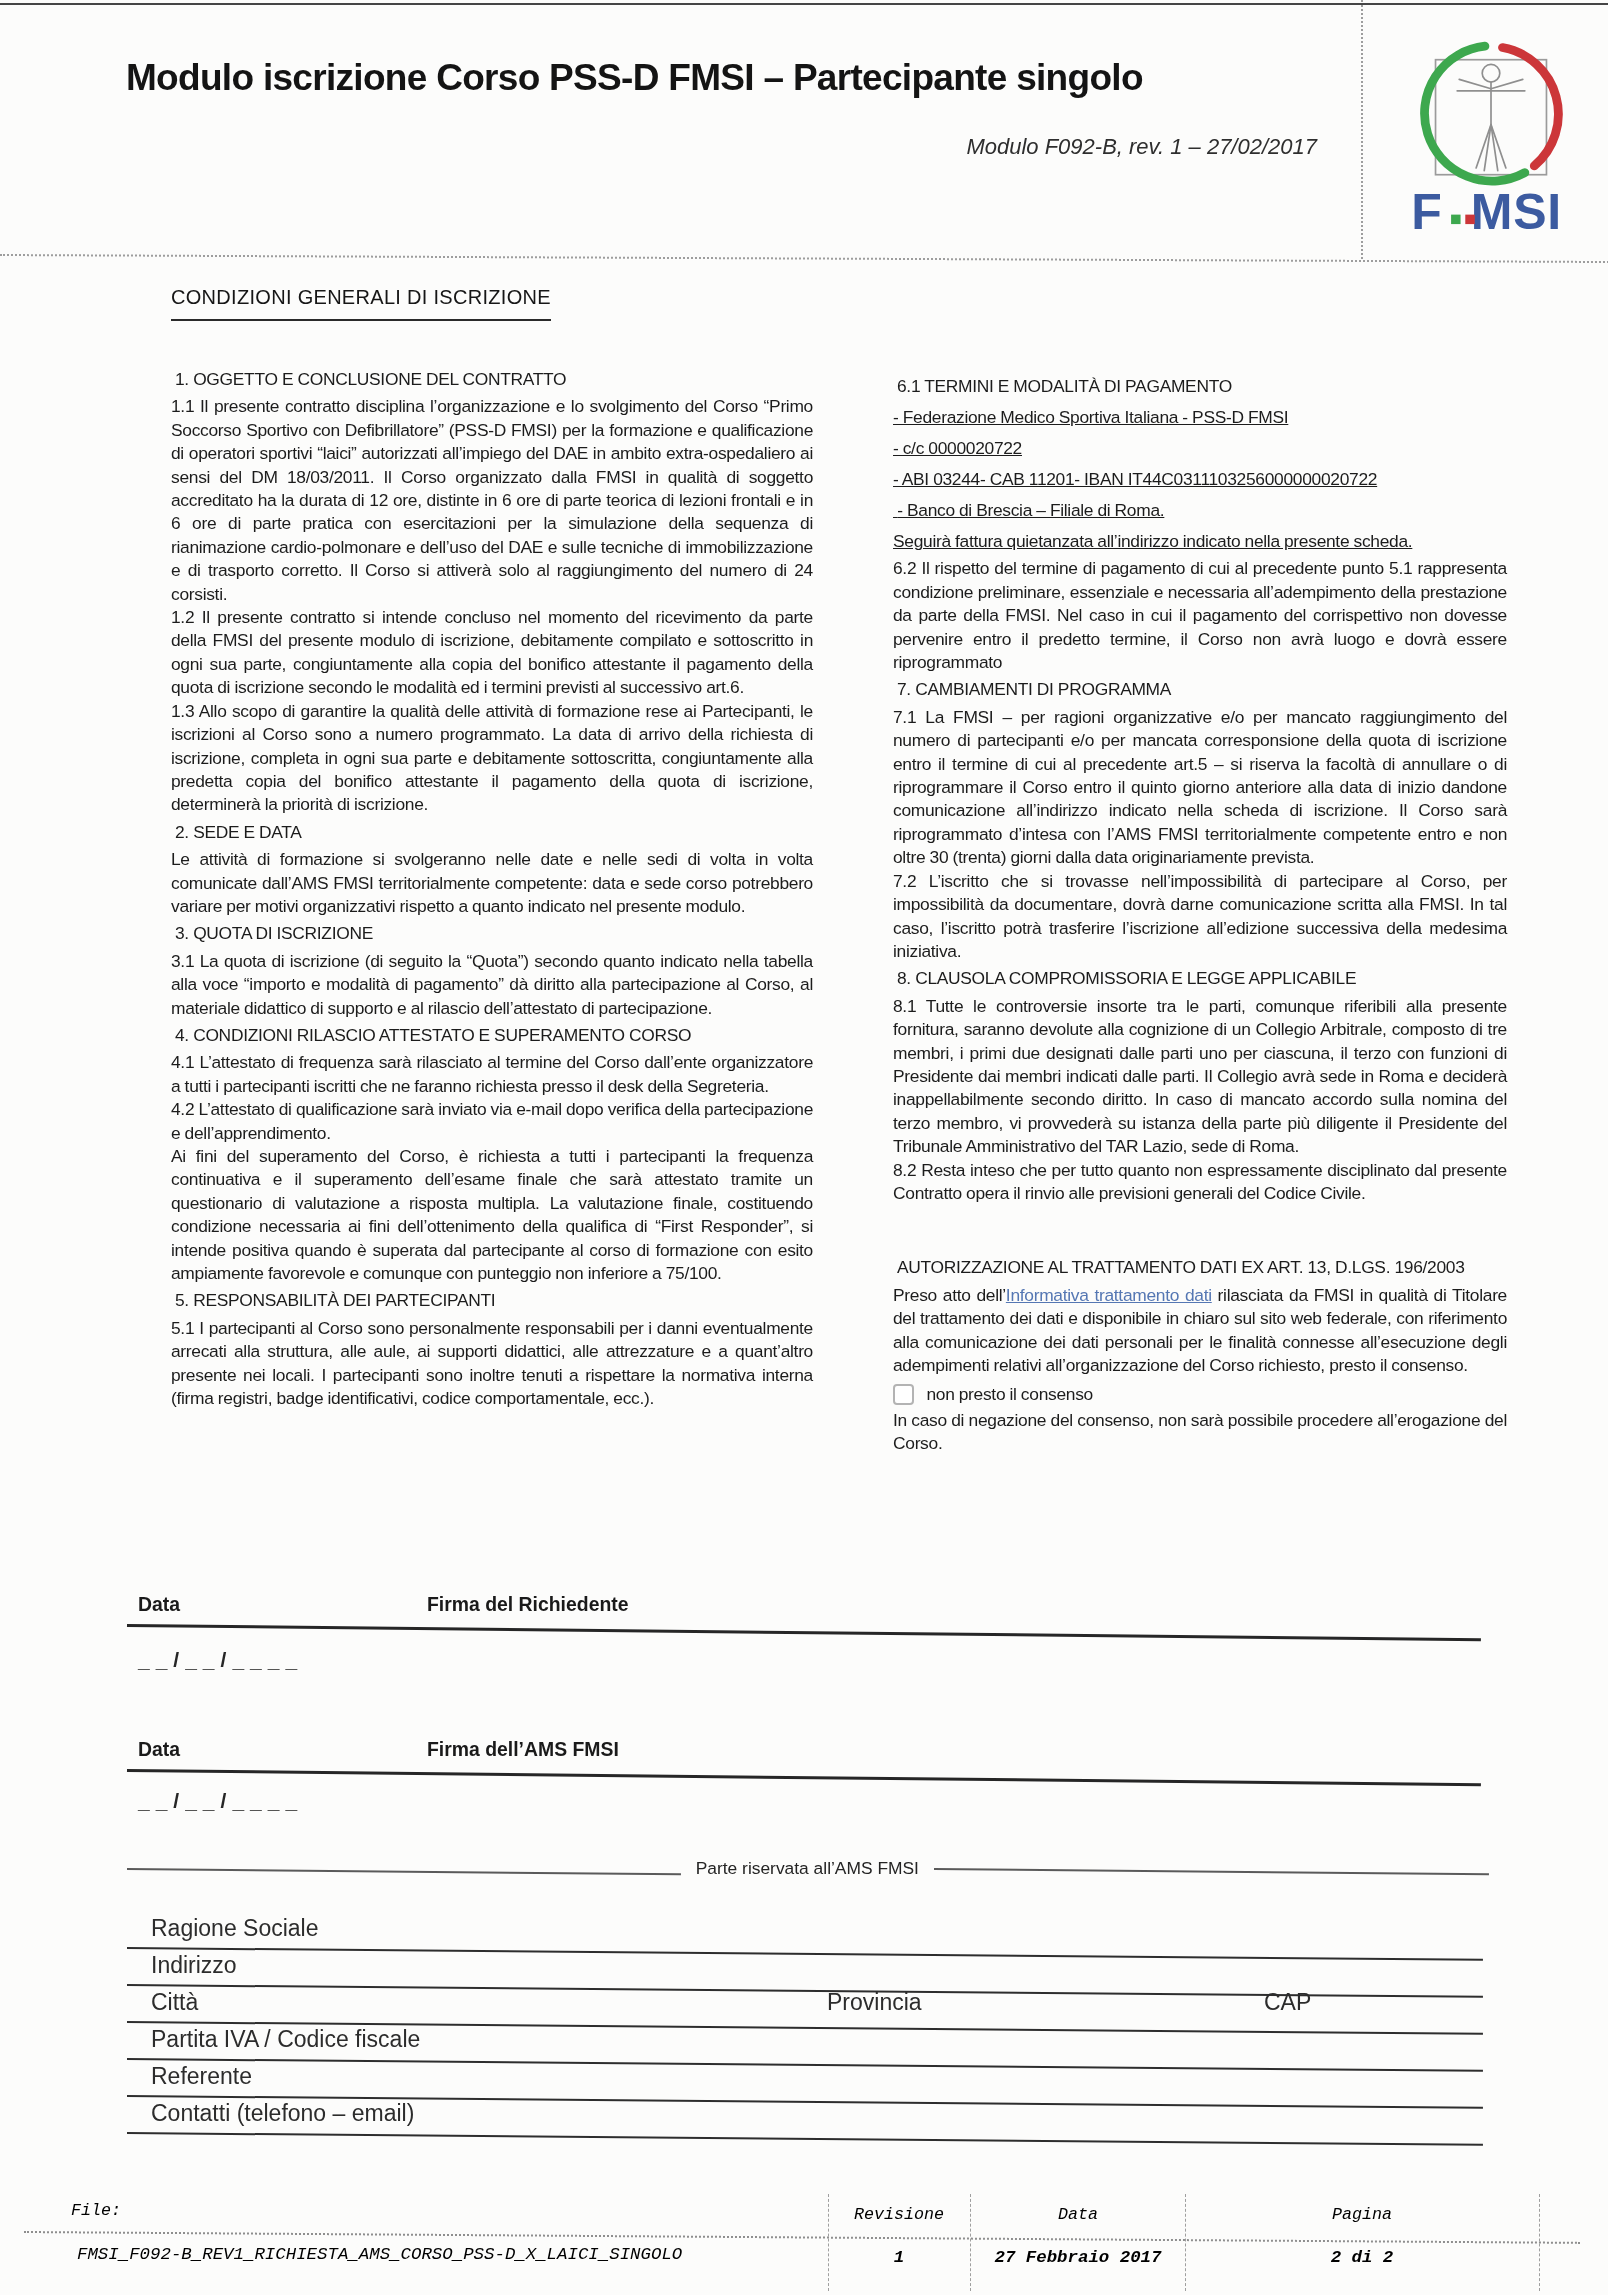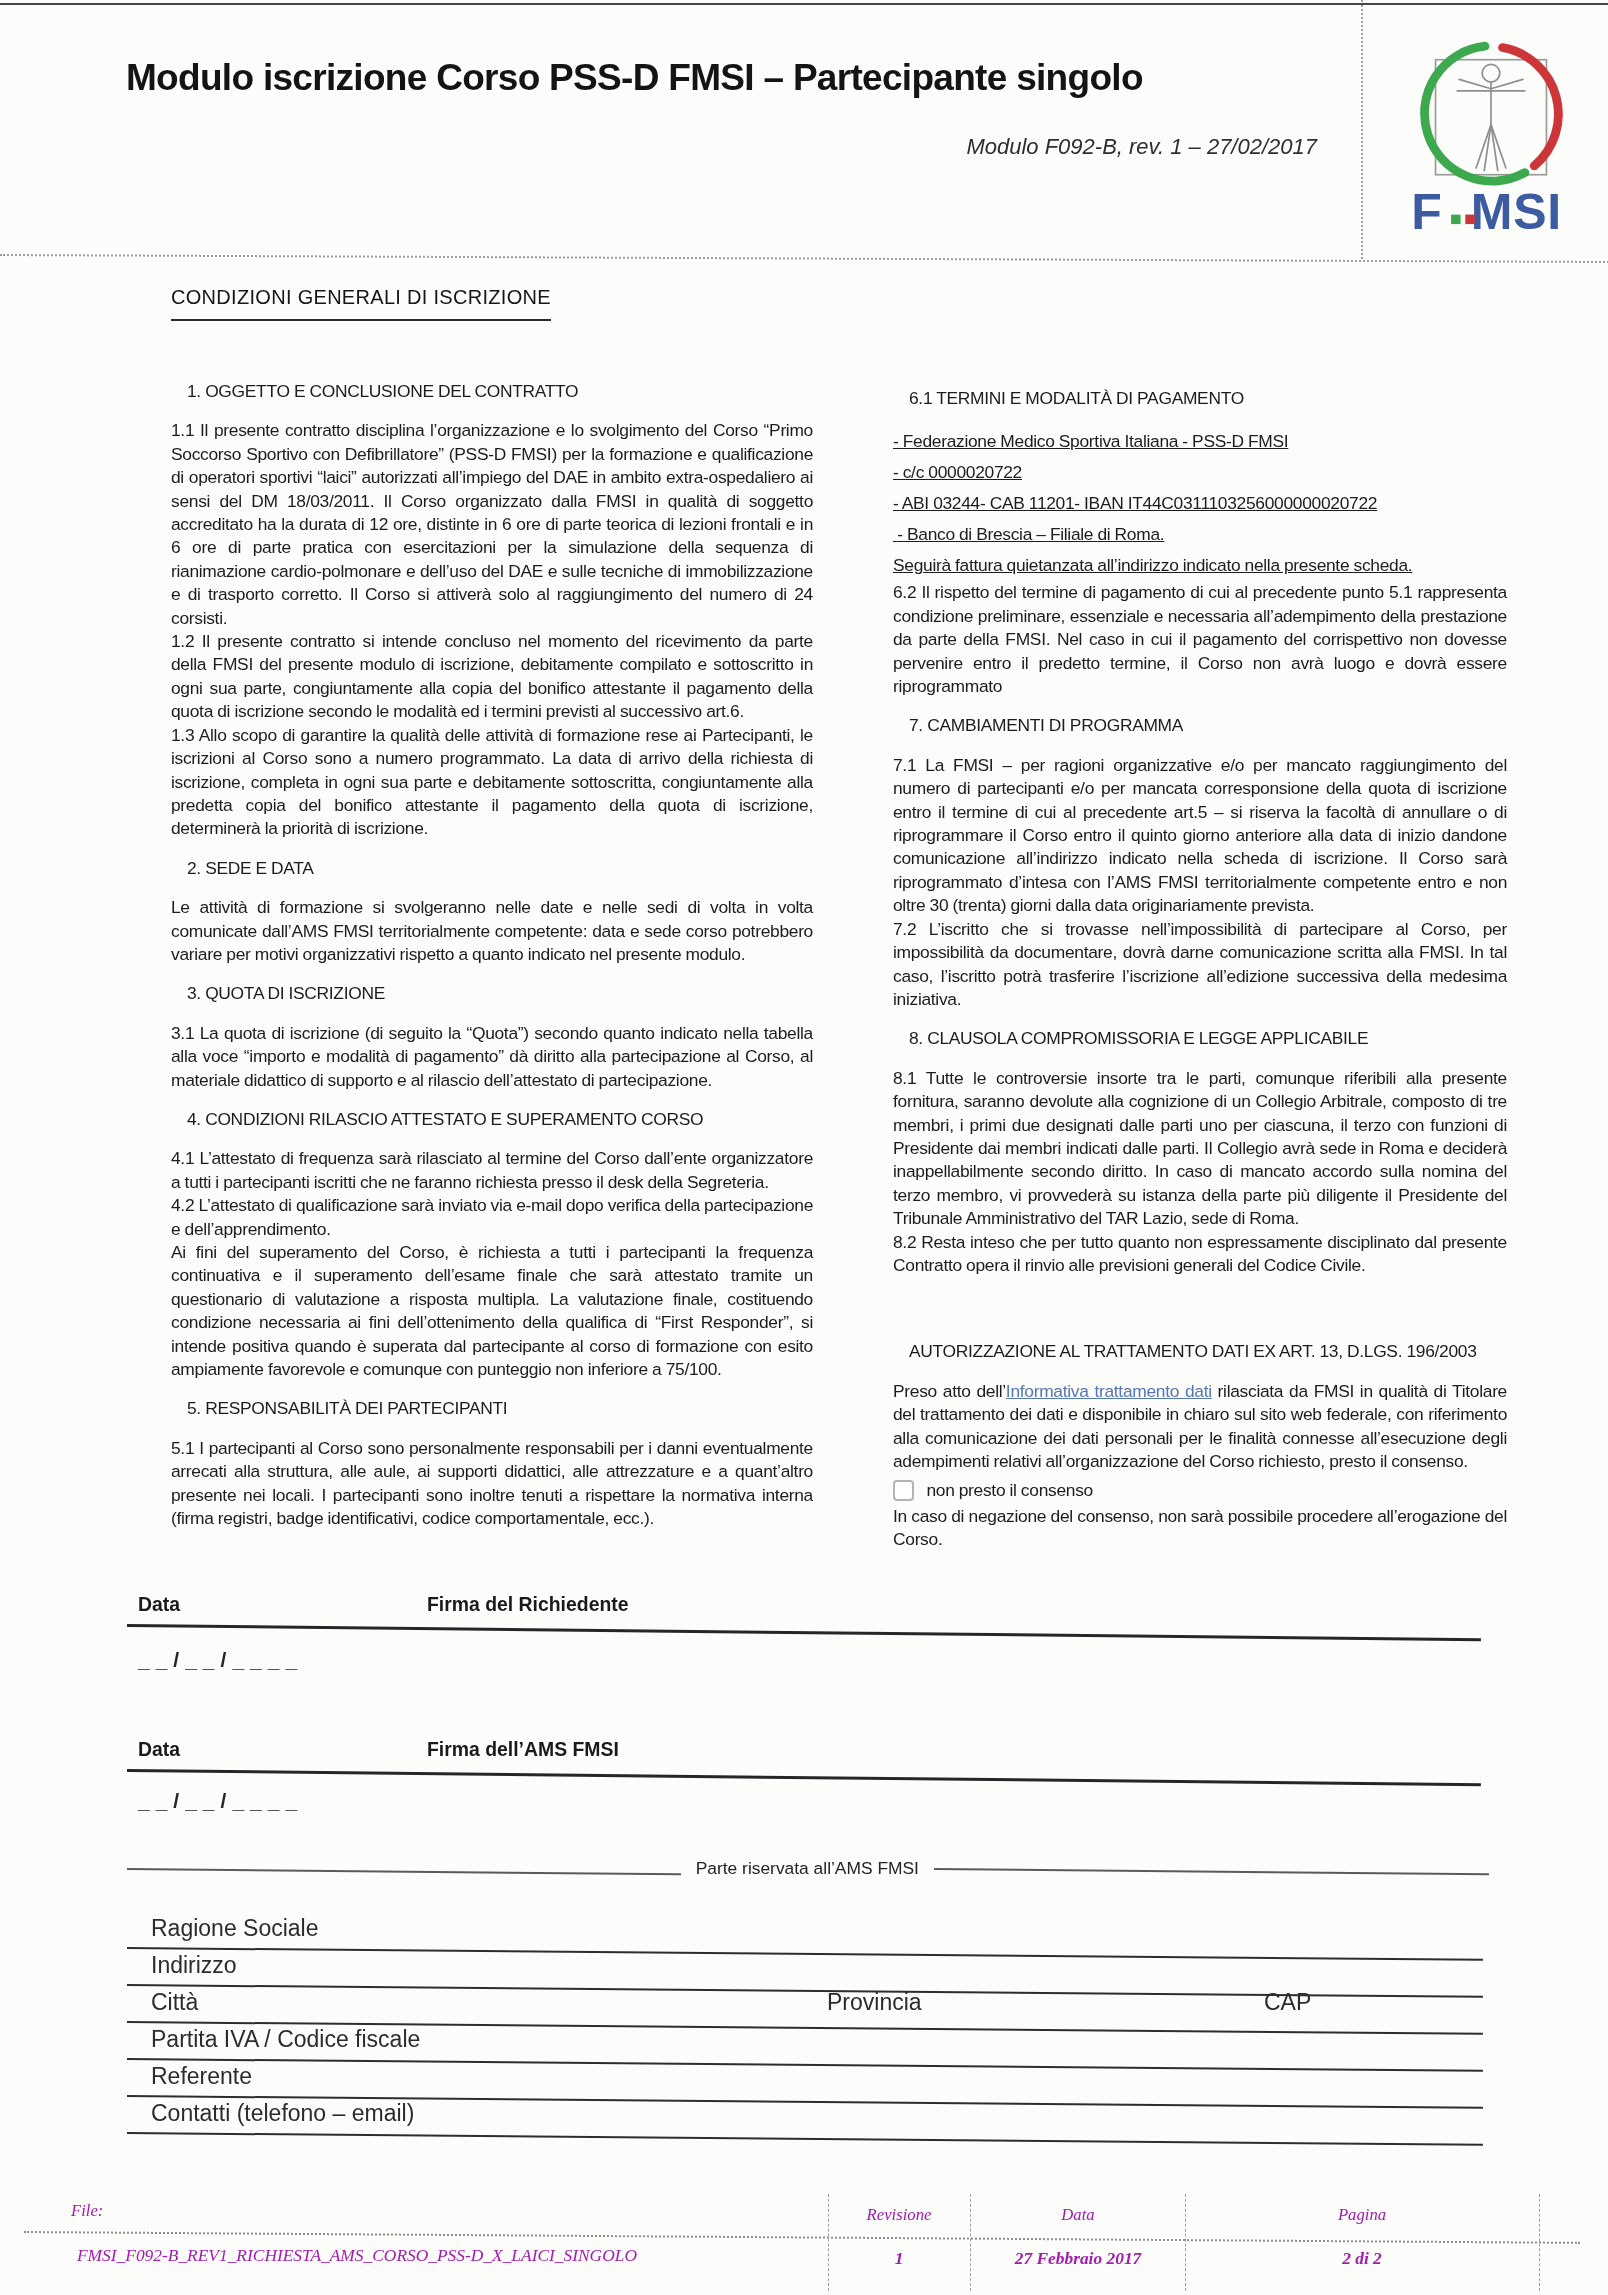--- a/index.html
+++ b/index.html
@@ -15,21 +15,21 @@
   .header-hline{position:absolute;left:0;top:254px;width:1609px;border-top:2px dotted #9d9d9d;transform:rotate(0.25deg);transform-origin:left top;}
   .logo{position:absolute;left:1381px;top:10.7px;width:220px;height:230px;}
   
   .cond-heading{
     position:absolute;left:171px;top:286px;font-size:20px;letter-spacing:0.3px;color:#161616;
     border-bottom:2.7px solid #2a2a2a;padding-bottom:10px;
   }
   .col{position:absolute;font-size:17.4px;line-height:23.4px;letter-spacing:-0.3px;word-spacing:-0.3px;}
   .col-left{left:171px;top:364px;width:642px;}
   .col-right{left:893px;top:371px;width:614px;}
-  .sec-h{margin:16px;line-height:23.4px;}
+  .sec-h{margin:4px;line-height:23.4px;}
   .para{margin:0;text-align:justify;}
   .bank-line{margin:0;line-height:31px;white-space:pre-wrap;text-decoration:underline;}
   .gap{height:47px;}
   .doc-link{color:#5577b3;text-decoration:underline;cursor:pointer;}
   .checkbox-row{display:flex;align-items:center;gap:12px;margin:5.3px 0 2.7px 0;}
   .checkbox{display:inline-block;width:17.4px;height:17.4px;border:2px solid #b3b3b3;border-radius:4px;background:#fff;flex:0 0 auto;}
   
   .sig-label{position:absolute;font-size:19.4px;font-weight:bold;color:#1a1a1a;}
   .sig-line{position:absolute;left:127px;width:1354px;border-top:3.3px solid #262626;transform:rotate(0.6deg);transform-origin:left top;}
   .sig-ph{position:absolute;left:138px;font-size:21px;font-weight:bold;letter-spacing:6px;color:#262626;}
@@ -38,21 +38,21 @@
   .reserved-line{border-top:2px solid #5a5a5a;height:0;transform:rotate(0.55deg);transform-origin:left top;}
   .rl-left{width:554px;}
   .rl-right{flex:1;}
   .reserved-title{font-size:17.4px;color:#242424;white-space:nowrap;}
   .fields{position:absolute;left:127px;top:1912px;width:1356px;}
   .field-row{position:relative;height:37px;}
   .field-row .fl{position:absolute;bottom:6.7px;font-size:23px;color:#2c2c2c;}
   .field-row .fl1{left:24px;} .field-row .fl2{left:700px;} .field-row .fl3{left:1137px;}
   .field-underline{position:absolute;left:0;right:0;bottom:0;border-top:2.7px solid #2d2d2d;transform:rotate(0.5deg);transform-origin:left top;}
   
-  .footer-text{font-family:Liberation Serif, serif;font-style:italic;color:#a21caf;}
+  .footer-text{font-family:Liberation Mono, monospace;font-style:italic;color:#000000;}
   .file-label{position:absolute;left:71px;top:2201px;font-size:16.7px;}
   .footer-dotline{position:absolute;left:24px;top:2231px;width:1556px;border-top:2px dotted #8e8e8e;transform:rotate(0.4deg);transform-origin:left top;}
   .file-name{position:absolute;left:77px;top:2245px;font-size:17.4px;}
   .fvline{position:absolute;top:2194px;height:97px;border-left:1.3px dashed #9f9f9f;}
   .fv1{left:828px;} .fv2{left:970px;} .fv3{left:1185px;} .fv4{left:1539px;}
   .fcol-label{position:absolute;font-size:16.7px;text-align:center;}
   .fcol-value{position:absolute;font-size:17.4px;font-weight:600;text-align:center;}
   .fc-rev{left:828px;width:142px;} .fc-data{left:970px;width:216px;} .fc-pag{left:1185px;width:354px;}
   .fl-y{top:2205px;} .fv-y{top:2248px;}
 </style>

